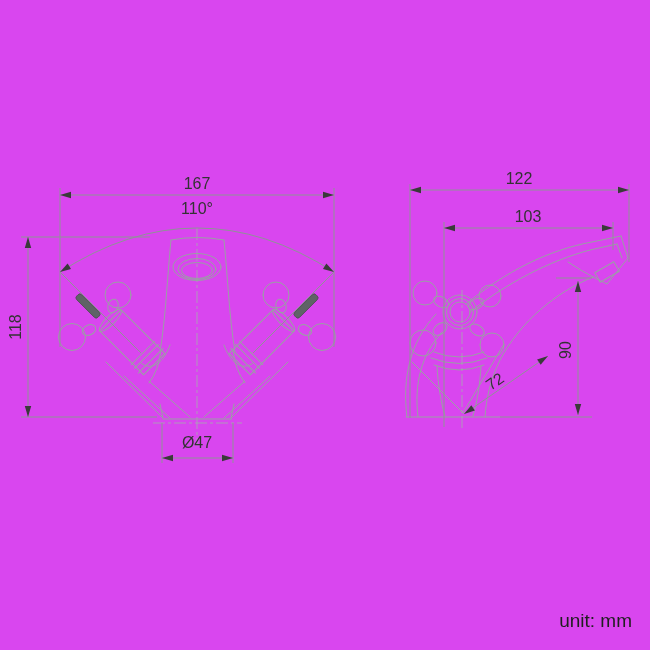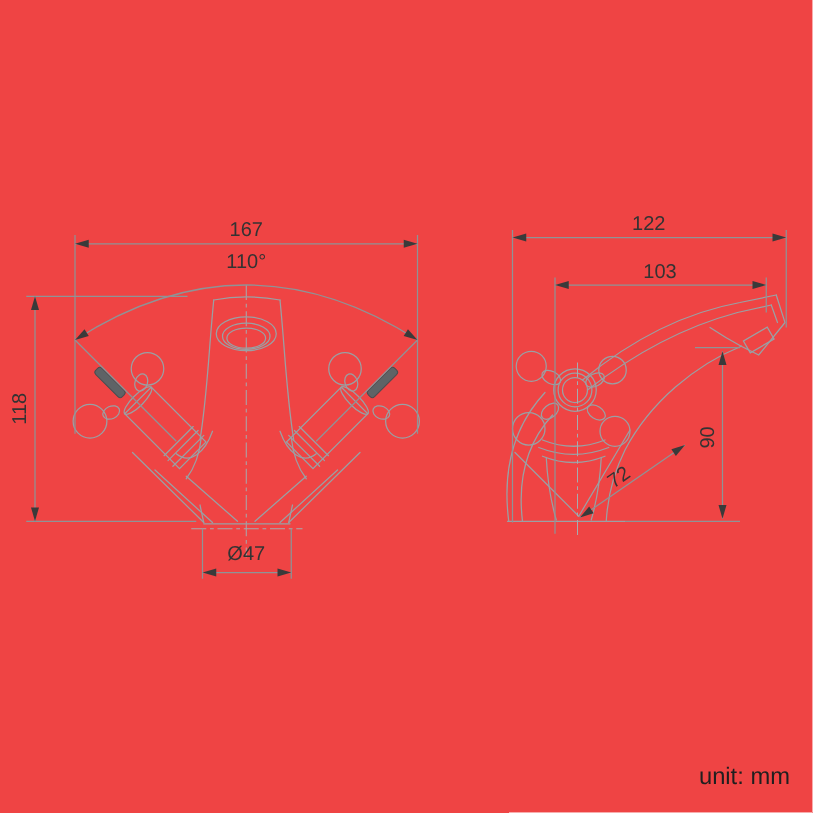--- a/index.html
+++ b/index.html
@@ -1,16 +1,16 @@
 <!DOCTYPE html>
 <html><head>
 <meta charset="utf-8">
 <style>
   html,body{margin:0;padding:0;background:#ffffff;}
-  .canvas{position:relative;width:650px;height:650px;background:#ef4444;overflow:hidden;
+  .canvas{position:relative;width:650px;height:650px;background:#d946ef;overflow:hidden;
           font-family:"Liberation Sans",sans-serif;}
   
   .ol{stroke:#9aa0a4;stroke-width:1;fill:none;stroke-linecap:round;}
   
   .dl{stroke:#8f9396;stroke-width:1;fill:none;}
   
   .cl{stroke:#a6abaf;stroke-width:0.8;fill:none;stroke-dasharray:12 3 3 3;}
   
   .ar{fill:#3a3a3a;stroke:none;}
   text.dim{font-size:16px;fill:#333333;}

